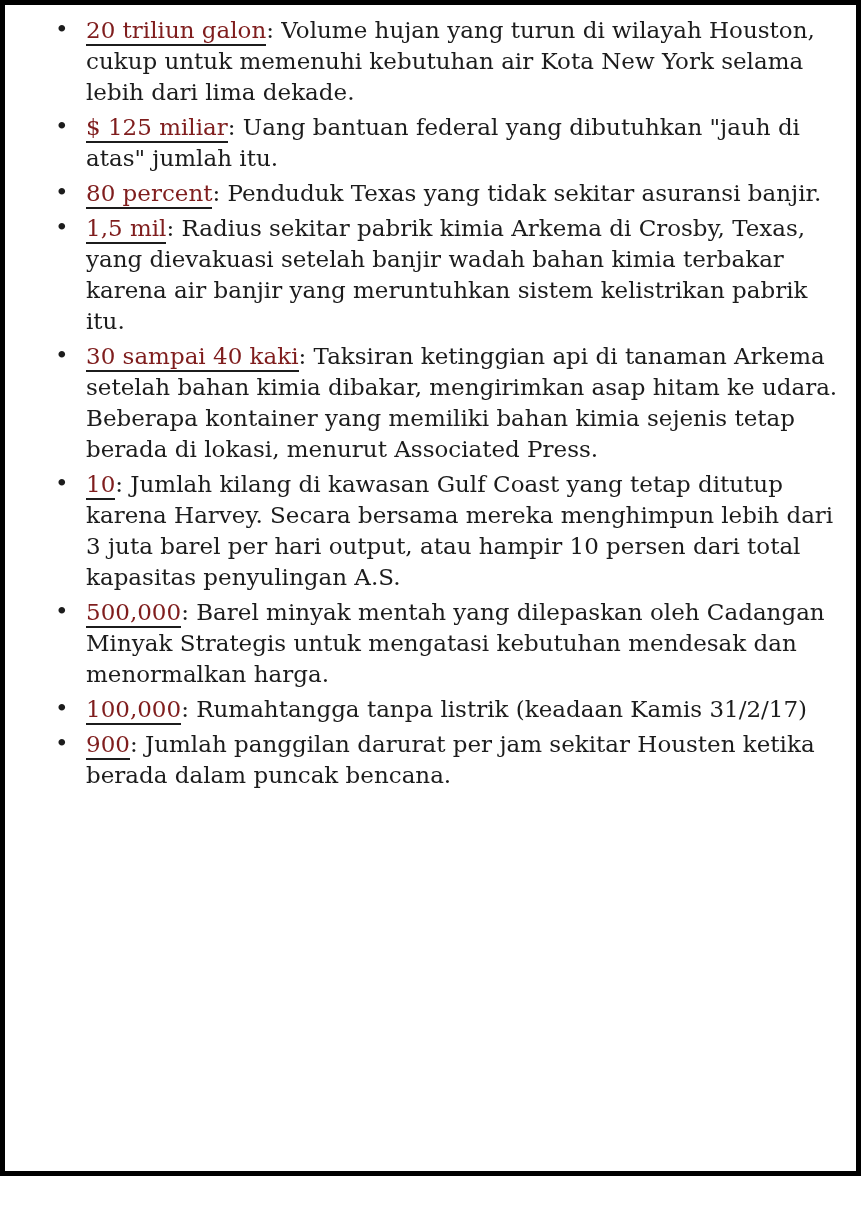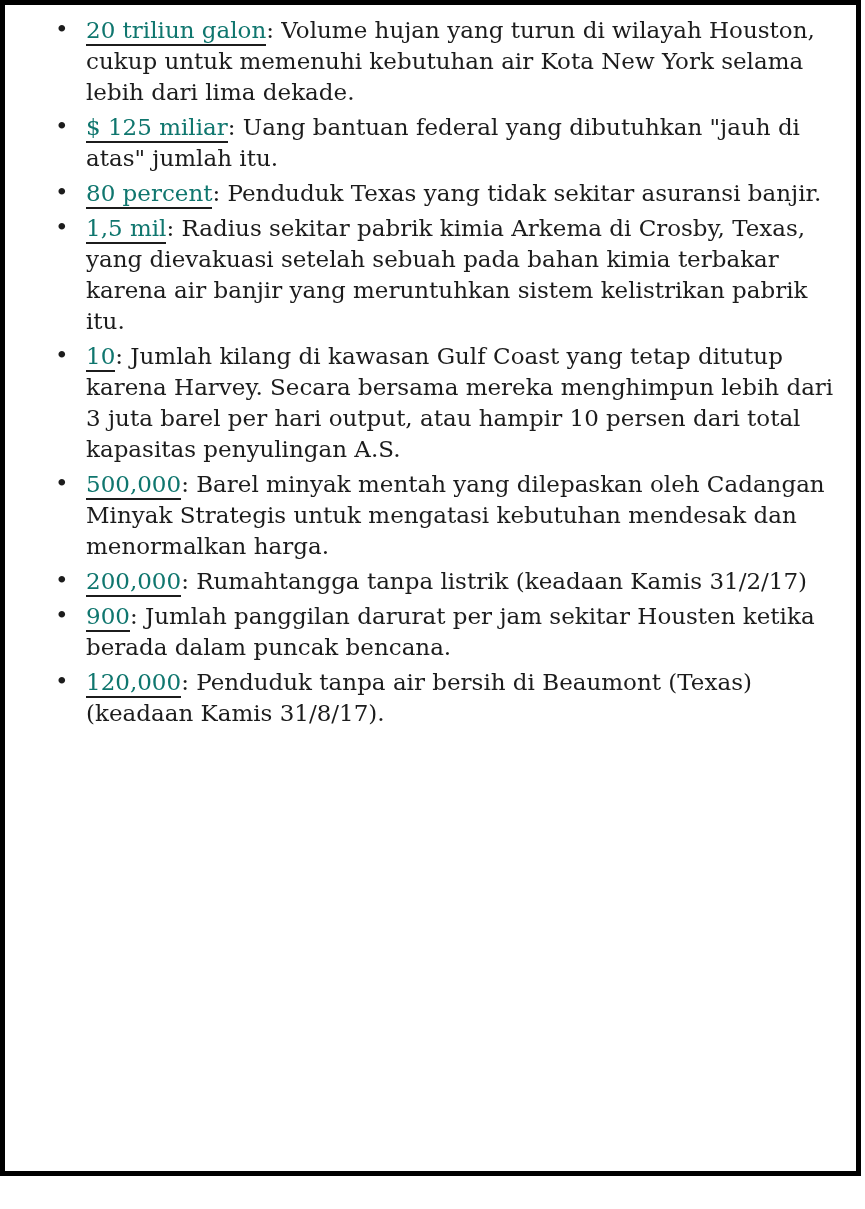--- a/index.html
+++ b/index.html
@@ -41,39 +41,39 @@
   }
   ul.stats-list li::before {
     content: "\2022";
     position: absolute;
     left: 50px;
     top: -1px;
     color: #1c1c1c;
     font-size: 23px;
   }
   .term {
-    color: #0f766e;
+    color: #7f1d1d;
   }
   .term.u {
     border-bottom: 2px solid #1c1c1c;
     padding-bottom: 1px;
   }
   .rest {
     color: #1c1c1c;
   }
 </style>
 </head>
 <body>
 
 <div class="frame">
   <ul class="stats-list">
     <li><span class="term u">20 triliun galon</span><span class="rest">: Volume hujan yang turun di wilayah Houston, cukup untuk memenuhi kebutuhan air Kota New York selama lebih dari lima dekade.</span></li>
     <li><span class="term u">$ 125 miliar</span><span class="rest">: Uang bantuan federal yang dibutuhkan "jauh di atas" jumlah itu.</span></li>
     <li><span class="term u">80 percent</span><span class="rest">: Penduduk Texas yang tidak sekitar asuransi banjir.</span></li>
-    <li><span class="term u">1,5 mil</span><span class="rest">: Radius sekitar pabrik kimia Arkema di Crosby, Texas, yang dievakuasi setelah sebuah pada bahan kimia terbakar karena air banjir yang meruntuhkan sistem kelistrikan pabrik itu.</span></li>
+    <li><span class="term u">1,5 mil</span><span class="rest">: Radius sekitar pabrik kimia Arkema di Crosby, Texas, yang dievakuasi setelah banjir wadah bahan kimia terbakar karena air banjir yang meruntuhkan sistem kelistrikan pabrik itu.</span></li>
+    <li><span class="term u">30 sampai 40 kaki</span><span class="rest">: Taksiran ketinggian api di tanaman Arkema setelah bahan kimia dibakar, mengirimkan asap hitam ke udara. Beberapa kontainer yang memiliki bahan kimia sejenis tetap berada di lokasi, menurut Associated Press.</span></li>
     <li><span class="term u">10</span><span class="rest">: Jumlah kilang di kawasan Gulf Coast yang tetap ditutup karena Harvey. Secara bersama mereka menghimpun lebih dari 3 juta barel per hari output, atau hampir 10 persen dari total kapasitas penyulingan A.S.</span></li>
     <li><span class="term u">500,000</span><span class="rest">: Barel minyak mentah yang dilepaskan oleh Cadangan Minyak Strategis untuk mengatasi kebutuhan mendesak dan menormalkan harga.</span></li>
-    <li><span class="term u">200,000</span><span class="rest">: Rumahtangga tanpa listrik (keadaan Kamis 31/2/17)</span></li>
+    <li><span class="term u">100,000</span><span class="rest">: Rumahtangga tanpa listrik (keadaan Kamis 31/2/17)</span></li>
     <li><span class="term u">900</span><span class="rest">: Jumlah panggilan darurat per jam sekitar Housten ketika berada dalam puncak bencana.</span></li>
-    <li><span class="term u">120,000</span><span class="rest">: Penduduk tanpa air bersih di Beaumont (Texas) (keadaan Kamis 31/8/17).</span></li>
 
   </ul>
 </div>
 
 </body></html>

